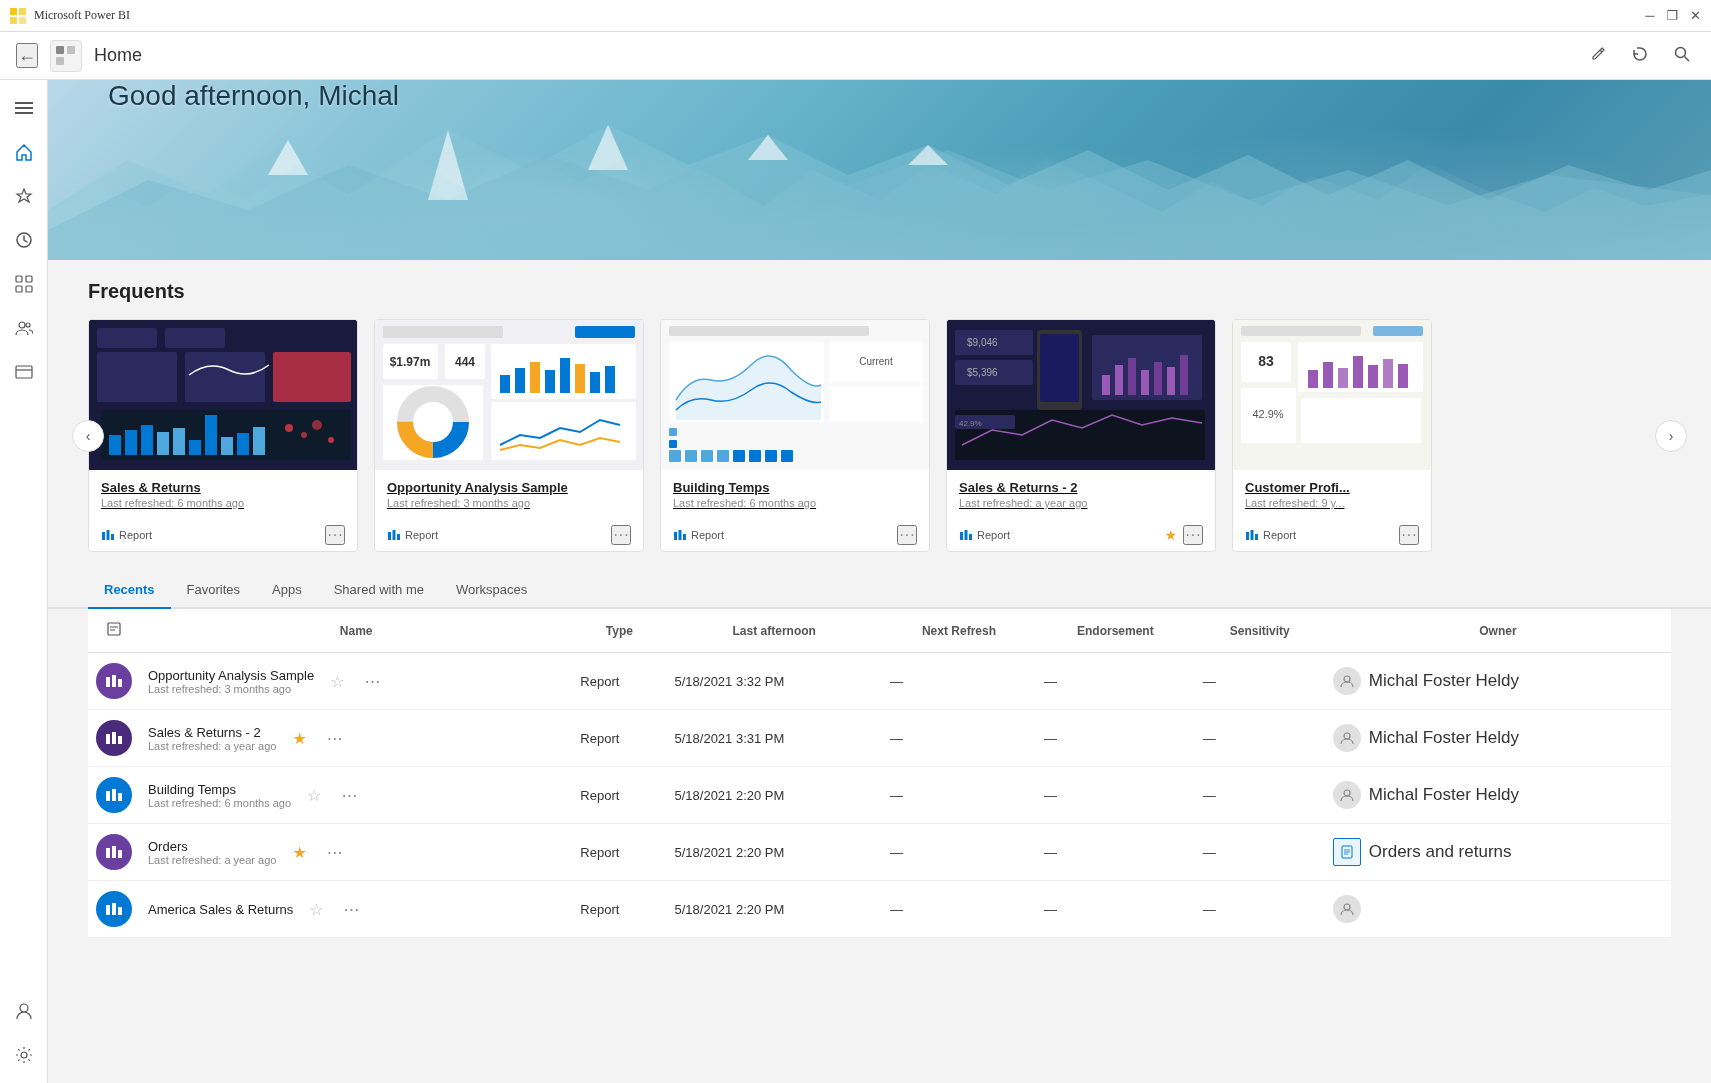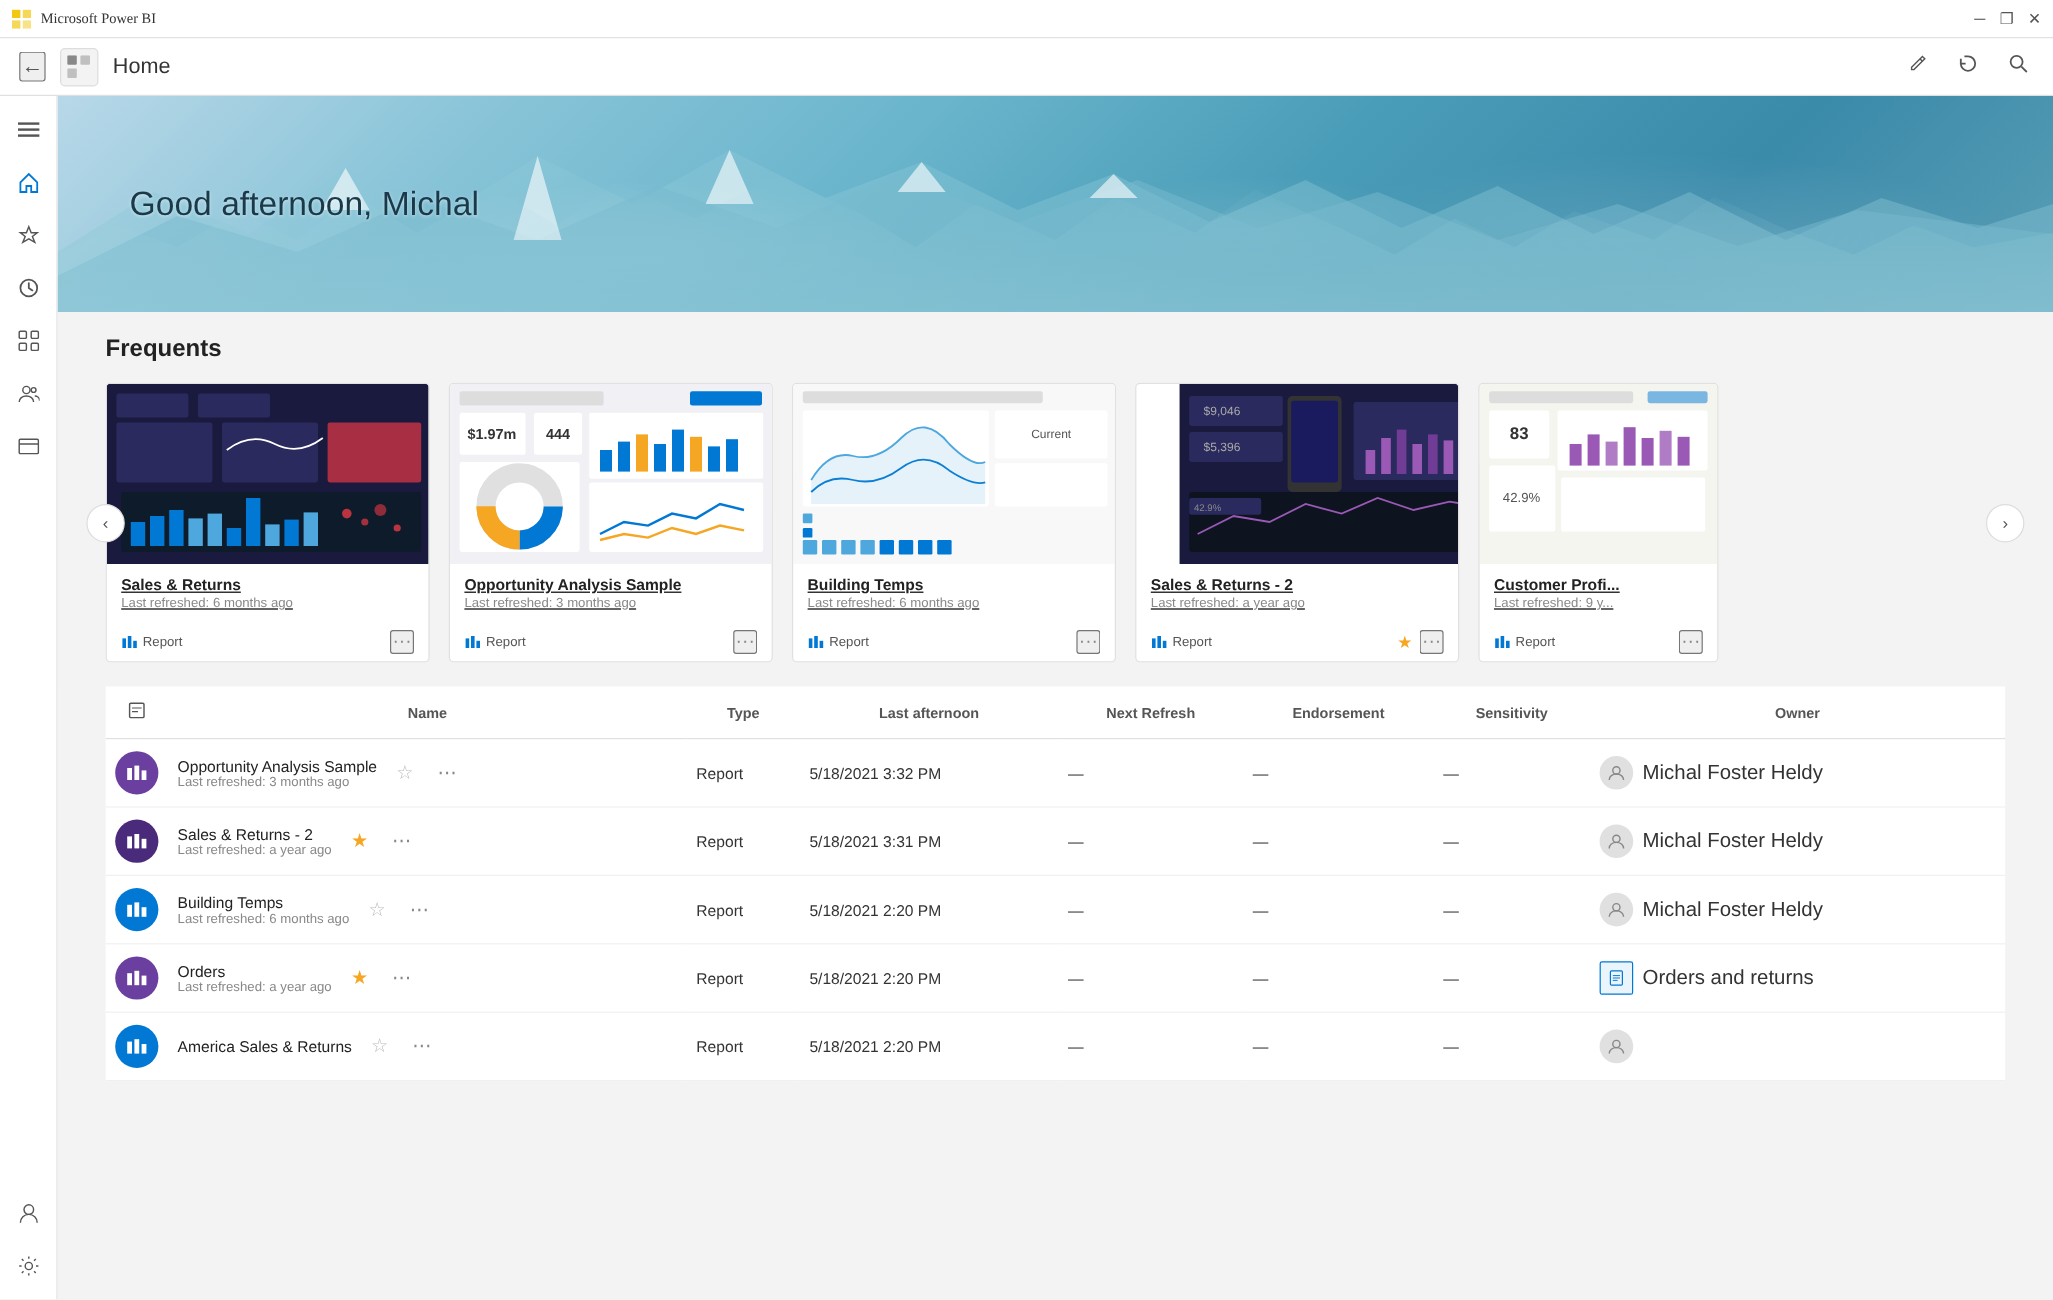--- a/index.html
+++ b/index.html
@@ -66,21 +66,21 @@
     .sidebar-item.active { color: #0078d4; }
 
     
     .content { flex: 1; overflow-y: auto; background: #f3f3f3; }
 
     
     .hero {
       height: 180px;
       background: linear-gradient(135deg, #b8d8e8 0%, #89c4d8 20%, #6ab5cc 40%, #4a9db8 60%, #3a8aaa 80%, #5a9eb5 100%);
       display: flex;
-      align-items: center;
+      align-items: flex-start;
       padding: 0 60px;
       position: relative;
       overflow: hidden;
     }
     .hero::before {
       content: '';
       position: absolute;
       top: 0; left: 0; right: 0; bottom: 0;
       background: 
         radial-gradient(ellipse 300px 80px at 30% 70%, rgba(255,255,255,0.15) 0%, transparent 70%),
@@ -278,21 +278,20 @@
       background: linear-gradient(180deg, #1a1a3e 0%, #0d1b2a 100%);
     }
     .preview-2 {
       background: linear-gradient(180deg, #f5f5f5 0%, #e8e8e8 100%);
     }
     .preview-3 {
       background: linear-gradient(180deg, #f8f8f8 0%, #efefef 100%);
     }
     .preview-4 {
       background: linear-gradient(180deg, #1a1a3e 0%, #0d1b2a 100%);
-      margin-left: 36px;
     }
   </style>
 </head>
 <body>
 
 <div class="title-bar">
   <div class="title-bar-left">
     <svg width="16" height="16" viewBox="0 0 16 16">
       <rect width="7" height="7" fill="#F2C811"></rect>
       <rect x="9" width="7" height="7" fill="#F2C811" opacity="0.7"></rect>
@@ -660,20 +659,27 @@
               </div>
               <button class="freq-card-more">···</button>
             </div>
           </div>
 
         </div>
         <button class="carousel-btn right">›</button>
       </div>
     </div>
 
+    <div class="tabs-row">
+      <div class="tab active">Recents</div>
+      <div class="tab">Favorites</div>
+      <div class="tab">Apps</div>
+      <div class="tab">Shared with me</div>
+      <div class="tab">Workspaces</div>
+    </div>
 
     <div class="table-section">
       <table class="data-table">
         <thead>
           <tr>
             <th style="width:40px;">
               <svg width="16" height="16" viewBox="0 0 16 16" fill="none">
                   <rect x="2" y="2" width="12" height="12" rx="1" stroke="#555" stroke-width="1.2" fill="none"></rect>
                   <path d="M4 6h8M4 9h5" stroke="#555" stroke-width="1"></path>
                 </svg>

